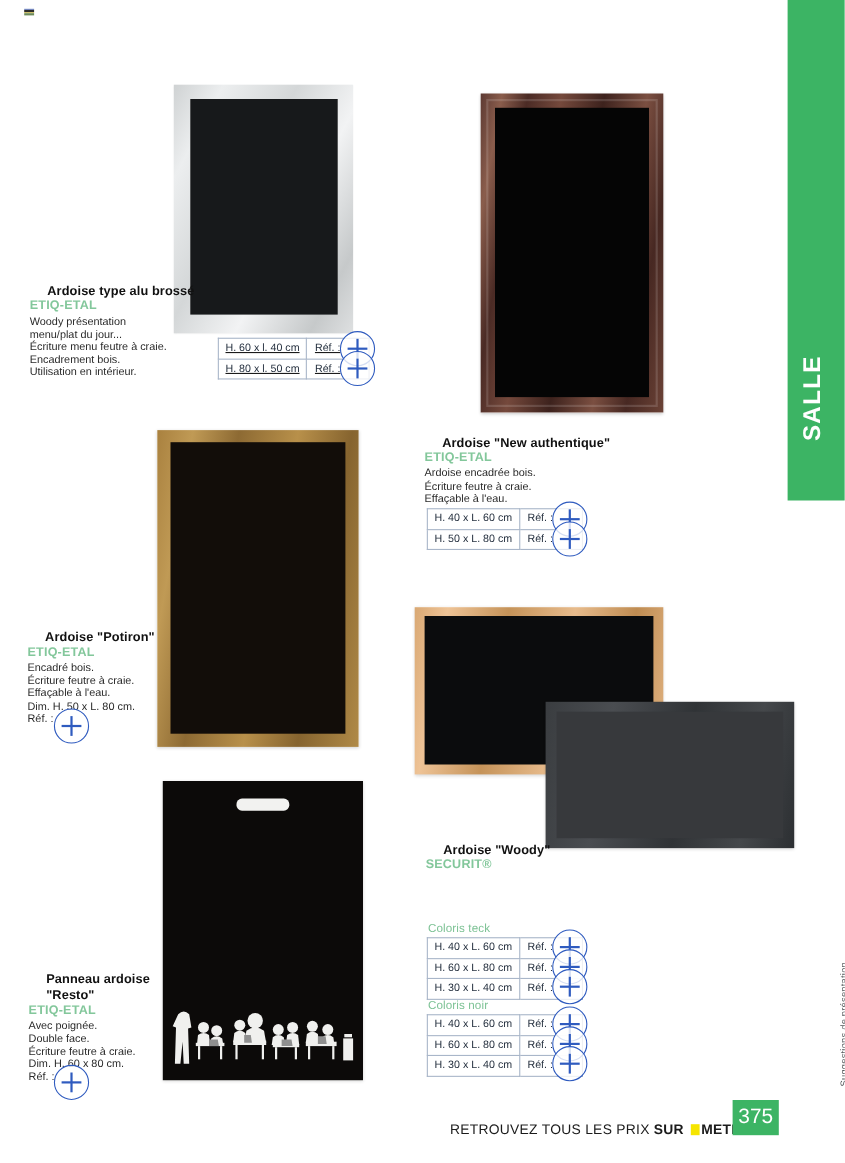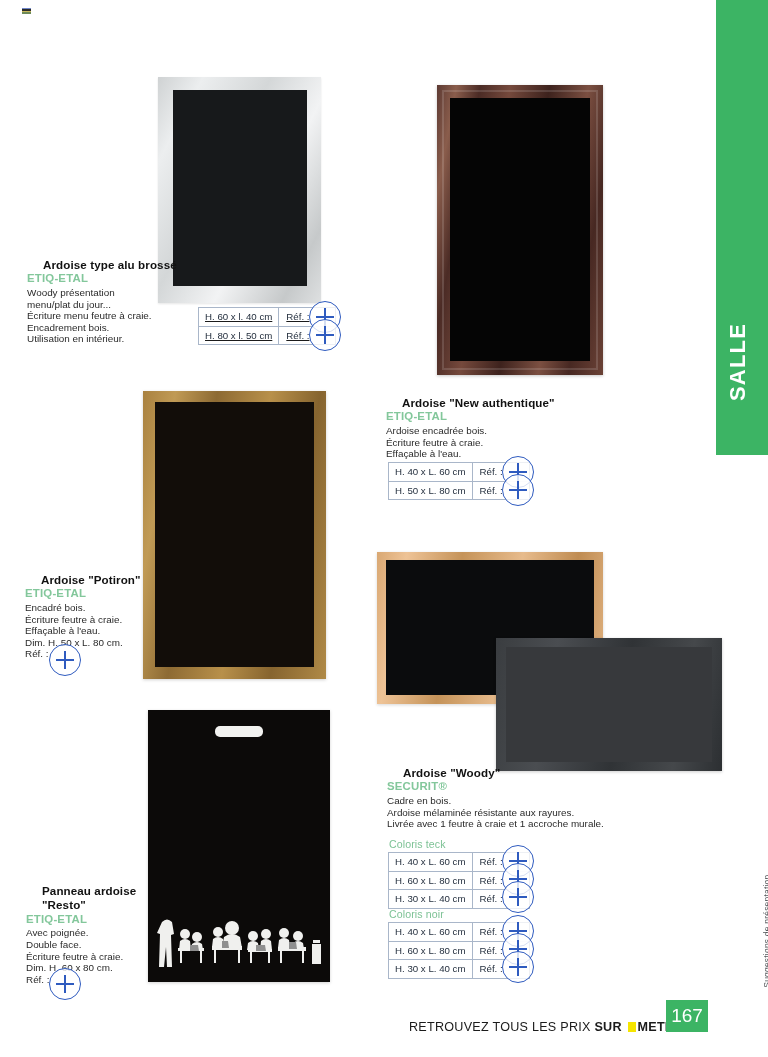--- a/index.html
+++ b/index.html
@@ -310,25 +310,20 @@
       <div>Effaçable à l'eau.</div>
       <div>Dim. H. 50 x L. 80 cm.</div>
       <div class="inline-ref">Réf. :</div>
     </div>
     <div class="plus-badge" style="left:24px;top:71px;"></div>
   </div>
 
   <div class="block" style="left:387px;top:766px;width:240px;">
     <p class="p-title">Ardoise "Woody"</p>
     <p class="p-brand">SECURIT®</p>
-    <div class="p-desc">
-      <div>Cadre en bois.</div>
-      <div>Ardoise mélaminée résistante aux rayures.</div>
-      <div>Livrée avec 1 feutre à craie et 1 accroche murale.</div>
-    </div>
   </div>
 
   <div class="block" style="left:388px;top:838px;">
     <div class="coloris">Coloris teck</div>
     <div style="position:relative;">
       <table class="ref-table">
         <tbody>
             <tr>
           <td class="dim">H. 40 x L. 60 cm</td>
           <td class="ref">Réf. :</td>
@@ -385,15 +380,15 @@
       <div>Dim. H. 60 x 80 cm.</div>
       <div class="inline-ref">Réf. :</div>
     </div>
     <div class="plus-badge" style="left:23px;top:84px;"></div>
   </div>
 
   <div class="footer">
     <span>RETROUVEZ TOUS LES PRIX </span><b>SUR </b><span class="metro-dot"></span><b>METRO.fr</b>
   </div>
 
-  <div class="page-num">167</div>
+  <div class="page-num">375</div>
 
 </div>
 
 </body></html>

